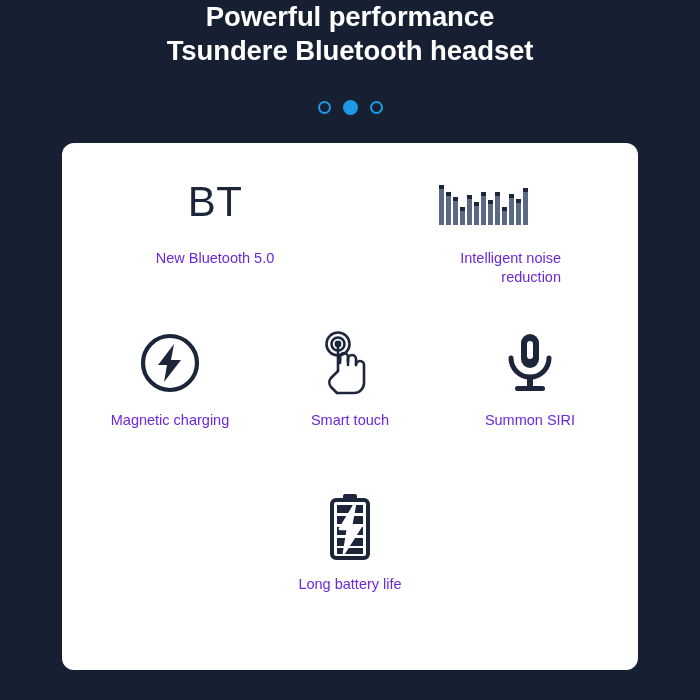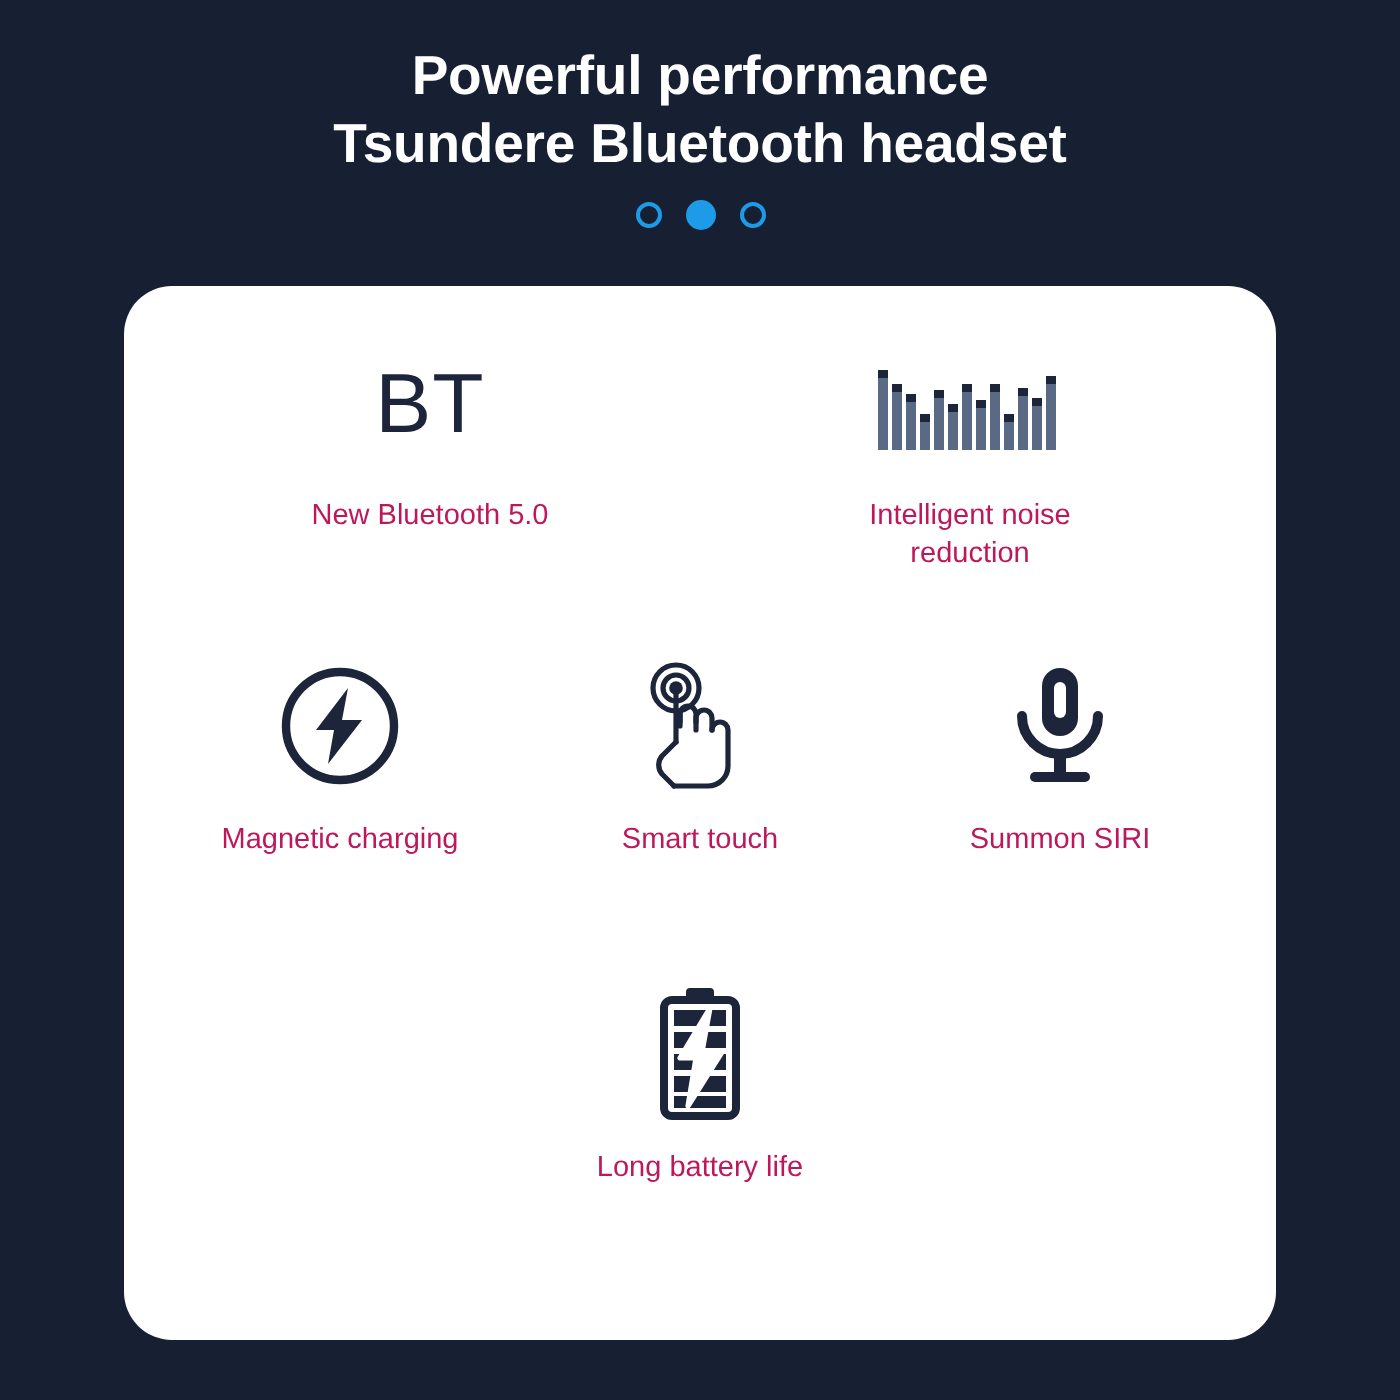--- a/index.html
+++ b/index.html
@@ -19,21 +19,20 @@
   .header {
     position: absolute;
     top: 0;
     left: 0;
     width: 700px;
     height: 143px;
     text-align: center;
   }
   .header-title {
     margin: 0;
-    padding-top: 21px;
     color: #ffffff;
     font-size: 27.5px;
     font-weight: bold;
     line-height: 34px;
     letter-spacing: -0.1px;
   }
   .header-line2 {
     display: block;
   }
 
@@ -64,21 +63,21 @@
   }
 
   
   .card {
     position: absolute;
     left: 62px;
     top: 143px;
     width: 576px;
     height: 527px;
     background: #ffffff;
-    border-radius: 24px;
+    border-radius: 12px;
     box-sizing: border-box;
     padding: 22px 18px 18px 18px;
     display: flex;
     flex-direction: column;
     justify-content: flex-start;
   }
 
   .feature-row {
     display: flex;
     flex-direction: row;
@@ -97,24 +96,24 @@
 
   .icon-box {
     height: 74px;
     display: flex;
     align-items: center;
     justify-content: center;
   }
 
   .feature-label {
     margin-top: 11px;
-    color: #be185d;
+    color: #6d28d9;
     font-size: 14.5px;
     line-height: 19px;
-    text-align: center;
+    text-align: right;
     max-width: 152px;
   }
 
   .bt-text {
     font-size: 42px;
     color: #1c2539;
     line-height: 44px;
     letter-spacing: 0.5px;
     font-weight: 400;
   }

